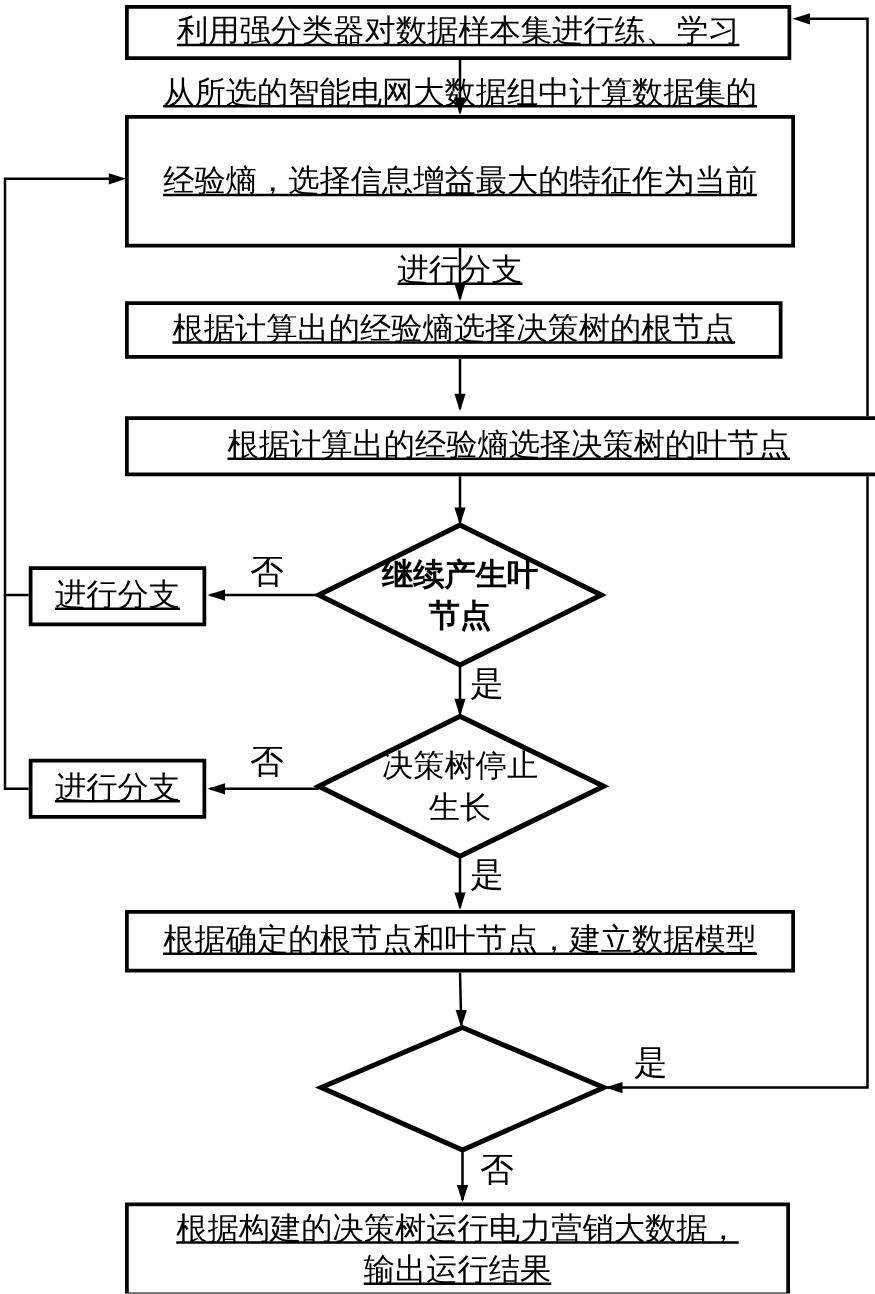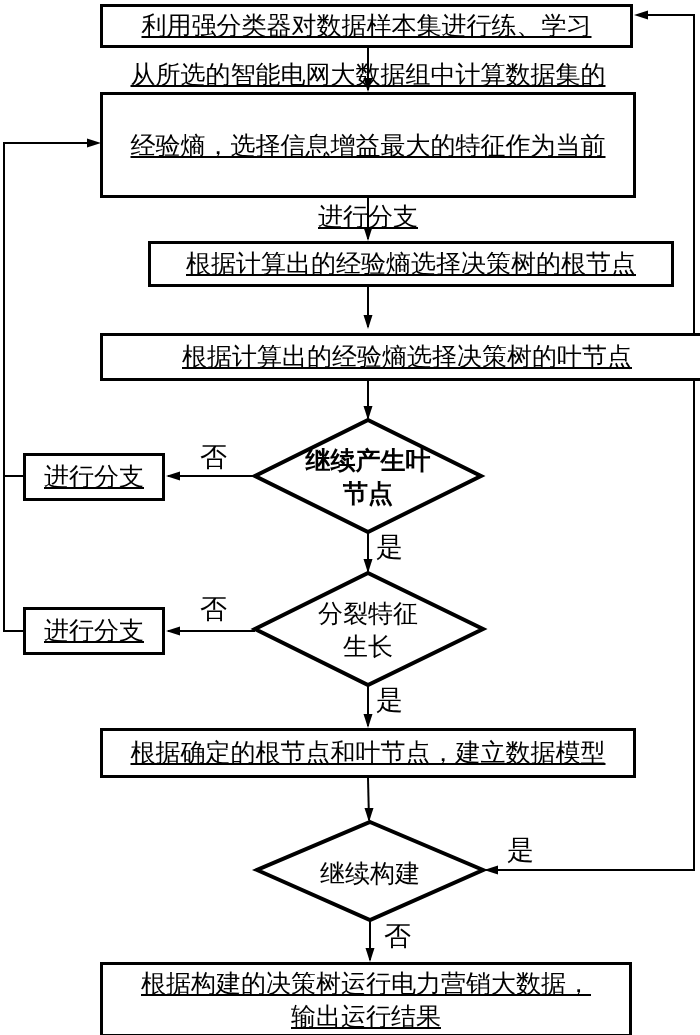--- a/index.html
+++ b/index.html
@@ -95,21 +95,21 @@
   <div class="box" style="left:100px; top:4px; width:533px; height:44px;">
     <div>利用强分类器对数据样本集进行练、学习</div>
   </div>
 
   <div class="box" style="left:100px; top:92px; width:536px; height:106px; line-height:35px;gap:36px;">
     <div>从所选的智能电网大数据组中计算数据集的</div>
     <div>经验熵，选择信息增益最大的特征作为当前</div>
     <div>进行分支</div>
   </div>
 
-  <div class="box" style="left:100px; top:241px; width:526px; height:46px;margin-left:48px;">
+  <div class="box" style="left:100px; top:241px; width:526px; height:46px;">
     <div>根据计算出的经验熵选择决策树的根节点</div>
   </div>
 
   <div class="box" style="left:100px; top:333px; width:614px; height:48px;">
     <div>根据计算出的经验熵选择决策树的叶节点</div>
   </div>
 
   <div class="box" style="left:23px; top:453px; width:142px; height:48px;">
     <div>进行分支</div>
   </div>
@@ -126,27 +126,24 @@
     <div>根据构建的决策树运行电力营销大数据，</div>
     <div>输出运行结果</div>
   </div>
 
   <div class="dtext" style="left:268px; top:444px; width:200px;font-weight:bold;">
     <div>继续产生叶</div>
     <div>节点</div>
   </div>
 
   <div class="dtext" style="left:268px; top:597px; width:200px;">
-    <div>分裂特征</div>
+    <div>决策树停止</div>
     <div>生长</div>
   </div>
 
-  <div class="dtext" style="left:270px; top:857px; width:200px;">
-    <div>继续构建</div>
-  </div>
 
   <span class="lbl" style="left:199px; top:444px;">否</span>
   <span class="lbl" style="left:375px; top:534px;">是</span>
   <span class="lbl" style="left:199px; top:596px;">否</span>
   <span class="lbl" style="left:375px; top:687px;">是</span>
   <span class="lbl" style="left:506px; top:837px;">是</span>
   <span class="lbl" style="left:383px; top:923px;">否</span>
 
 </div>
 

